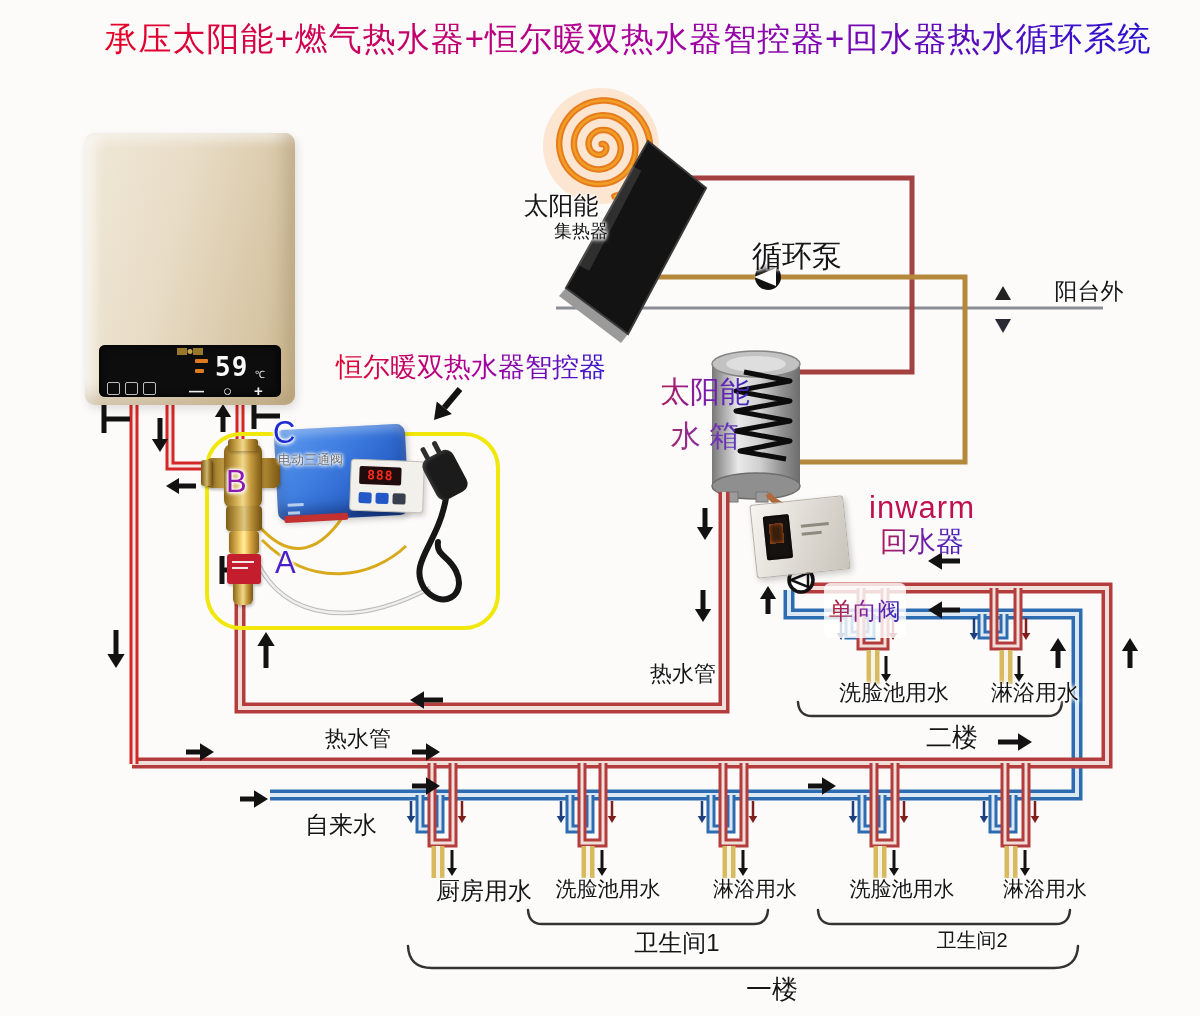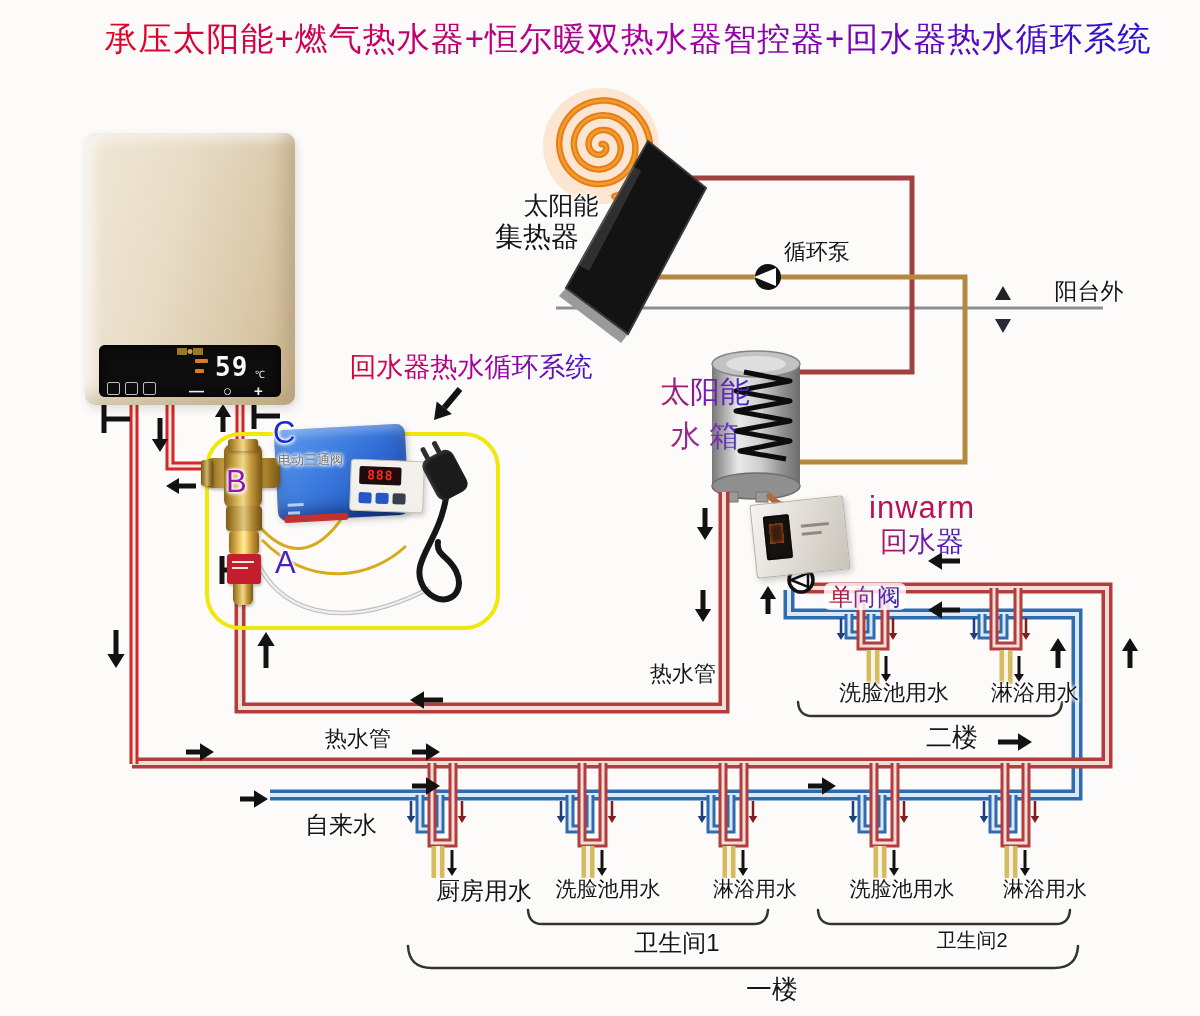--- a/index.html
+++ b/index.html
@@ -3,21 +3,21 @@
 <meta charset="utf-8">
 <style>
   html,body{margin:0;padding:0;background:#ffffff;}
   #stage{position:relative;width:1200px;height:1016px;background:#fcfbf9;overflow:hidden;
          font-family:"Liberation Sans",sans-serif;}
   svg{position:absolute;left:0;top:0;}
   .lbl{position:absolute;font-weight:normal;color:#161616;white-space:nowrap;text-align:center;
        text-shadow:0 0 3px #fff,0 0 3px #fff,0 0 5px #fff,0 1px 4px #fff;line-height:1.05;margin-left:28px;}
   .grad{background:linear-gradient(90deg,var(--g1),var(--g2) 52%,var(--g3));
         -webkit-background-clip:text;background-clip:text;color:transparent;text-shadow:none;}
-  .pill{background:rgba(255,255,255,.82);border-radius:6px;padding:1px 5px;}
+  .pill{background:rgba(255,255,255,.82);border-radius:6px;padding:15px 5px;}
   
   #heater{position:absolute;left:85px;top:133px;width:210px;height:272px;border-radius:10px;
     background:linear-gradient(105deg,#f0e8d8 0%,#e8dcc6 40%,#d9c8a8 75%,#ccb892 100%);
     box-shadow:inset -10px -8px 18px rgba(140,115,70,.32),inset 8px 6px 12px rgba(255,255,255,.75),2px 4px 10px rgba(0,0,0,.12);}
   #heater-label{position:absolute;left:0;top:112px;width:100%;text-align:center;font-size:30px;font-weight:bold;color:#fff;
     text-shadow:0 0 6px #ff7bb0,0 0 12px #ff4d9e,0 0 3px #ff9cc6,1px 1px 2px #d06090;letter-spacing:2px;}
   #heater-panel{position:absolute;left:14px;top:212px;width:182px;height:52px;background:#0d0d0d;border-radius:6px;
     box-shadow:inset 0 0 8px #000;}
   #heater-logo{position:absolute;left:50%;top:3px;width:34px;height:7px;transform:translateX(-50%);
     background:radial-gradient(circle at 50% 50%, #d9b257 0 2px, transparent 3px),
@@ -259,42 +259,42 @@
       <div class="psq" style="left:8px;"></div>
       <div class="psq" style="left:26px;"></div>
       <div class="psq" style="left:44px;"></div>
       <div class="pbtn" style="left:90px;">—</div>
       <div class="pbtn" style="left:124px;">○</div>
       <div class="pbtn" style="left:155px;">+</div>
     </div>
   </div>
 
   <div class="lbl" style="left:468px;top:192px;width:130px;font-size:25px;">太阳能</div>
-  <div class="lbl" style="left:444px;top:222px;width:130px;font-size:28px;">集热器</div>
-
-  <div class="lbl" style="left:724px;top:240px;width:130px;font-size:22px;">循环泵</div>
+  <div class="lbl" style="left:488px;top:222px;width:130px;font-size:18px;">集热器</div>
+
+  <div class="lbl" style="left:704px;top:240px;width:130px;font-size:30px;">循环泵</div>
   <div class="lbl" style="left:996px;top:279px;width:130px;font-size:23px;">阳台外</div>
 
   <div class="lbl grad" style="left:612px;top:376px;width:130px;font-size:30px;--g1:#c31f35;--g2:#7a1bb0;--g3:#2436c4;">太阳能</div>
   <div class="lbl grad" style="left:612px;top:420px;width:130px;font-size:30px;--g1:#c31f35;--g2:#8030b0;--g3:#2436c4;">水 箱</div>
 
   <div id="inwarm">
     <div id="inwarm-screen">
         <div class="glow"></div>
       </div>
     <div class="vent" style="top:24px;"></div>
     <div class="vent" style="top:32px;width:20px;"></div>
   </div>
   <div class="lbl" style="left:829px;top:492px;width:130px;font-size:31px;color:#c01050;letter-spacing:1px;">inwarm</div>
   <div class="lbl grad" style="left:829px;top:527px;width:130px;font-size:28px;--g1:#d01830;--g2:#7020a8;--g3:#2420c8;">回水器</div>
   <div class="lbl pill" style="left:796px;top:583px;font-size:24px;">
     <span class="grad" style="--g1:#c02020;--g2:#7a20a8;--g3:#3028b8;">单向阀</span>
   </div>
 
-  <div class="lbl grad" style="left:278px;top:353px;width:330px;font-size:27px;--g1:#ee0012;--g2:#a800a0;--g3:#1d1dd8;">回水器热水循环系统</div>
+  <div class="lbl grad" style="left:278px;top:353px;width:330px;font-size:27px;--g1:#ee0012;--g2:#a800a0;--g3:#1d1dd8;">恒尔暖双热水器智控器</div>
   <div id="yellowbox"></div>
   <div id="bluebox">
     <div class="vent" style="bottom:14px;"></div>
       <div class="vent" style="bottom:6px;width:12px;"></div>
     <div class="redstrip"></div>
   </div>
 
   <div class="valvepart brass" style="left:206px;top:458px;width:74px;height:30px;border-radius:6px;"></div>
   <div class="valvepart brass" style="left:201px;top:460px;width:12px;height:26px;border-radius:3px;filter:brightness(.85);"></div>
   <div class="valvepart brass" style="left:224px;top:444px;width:38px;height:64px;border-radius:8px;"></div>

